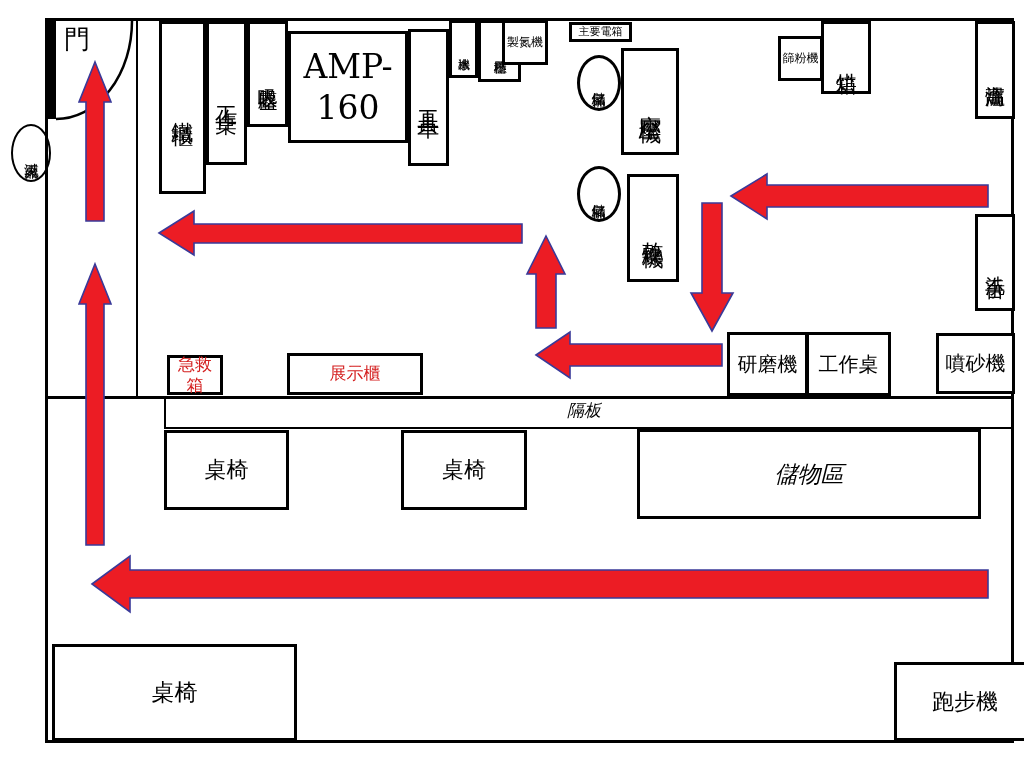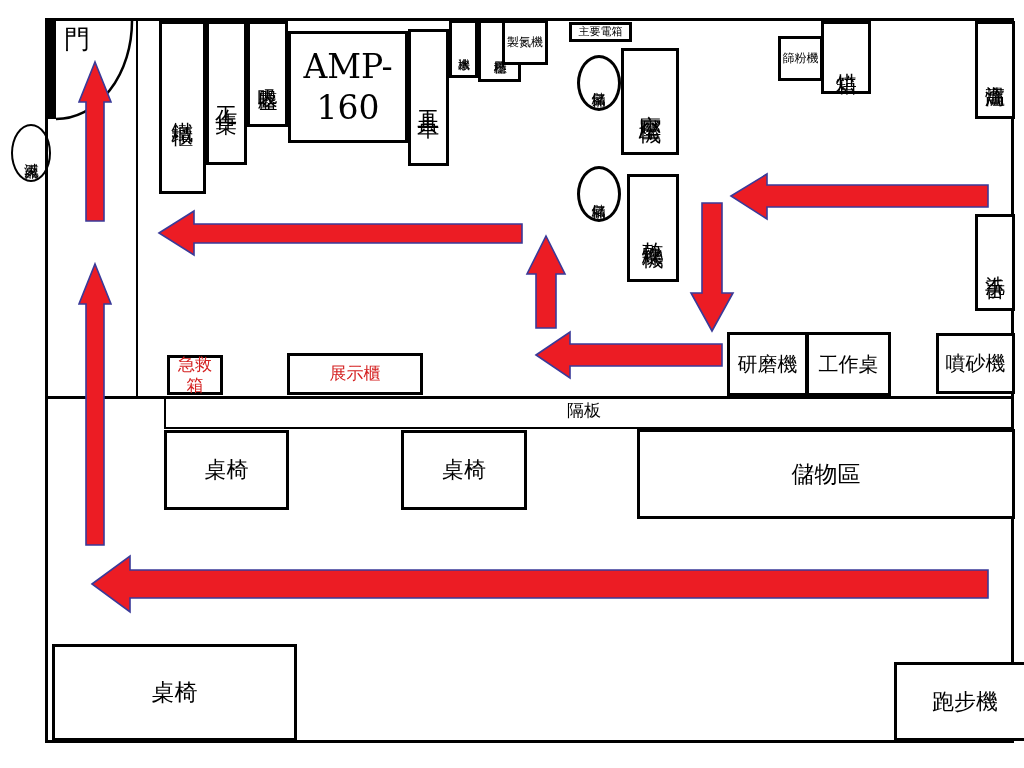--- a/index.html
+++ b/index.html
@@ -51,21 +51,21 @@
     <polygon points="546,236 565,274 556,274 556,328 536,328 536,274 527,274" stroke-width="1.6" fill="#ec1c24" stroke="#3a3a99"></polygon>
     <polygon points="536,355 570,332 570,344 722,344 722,366 570,366 570,378" stroke-width="1.6" fill="#ec1c24" stroke="#3a3a99"></polygon>
     <polygon points="712,331 691,293 702,293 702,203 722,203 722,293 733,293" stroke-width="1.6" fill="#ec1c24" stroke="#3a3a99"></polygon>
     <polygon points="731,196 767,174 767,185 988,185 988,207 767,207 767,219" stroke-width="1.6" fill="#ec1c24" stroke="#3a3a99"></polygon>
     <polygon points="92,584 130,556 130,570 988,570 988,598 130,598 130,612" stroke-width="1.6" fill="#ec1c24" stroke="#3a3a99"></polygon>
   </svg>
 
   <div class="boxlayer">
 
     <div class="freelabel" style="left:64px;top:22px;font-size:26px;">門</div>
-    <div class="freelabel" style="left:567px;top:399px;font-size:17px;">隔板</div>
+    <div class="freelabel" style="left:567px;top:399px;font-size:17px;font-style:italic;">隔板</div>
 
     <div class="circle" style="left:11px;top:124px;width:40px;height:58px;border-width:2.5px;"></div>
     <div class="overlabel red" style="left:14px;top:102px;width:34px;height:100px;font-size:15px;">滅火器</div>
 
     <div class="box v" style="left:159px;top:21px;width:47px;height:173px;font-size:22px;">鐵櫃</div>
     <div class="box v" style="left:206px;top:21px;width:41px;height:144px;font-size:22px;">工作桌</div>
     <div class="box v" style="left:247px;top:21px;width:41px;height:106px;font-size:20px;letter-spacing:1px;">吸塵器</div>
     <div class="box" style="left:288px;top:31px;width:120px;height:112px;font-size:33px;">AMP-160</div>
     <div class="box v" style="left:408px;top:29px;width:41px;height:137px;font-size:22px;">工具車</div>
     <div class="box v" style="left:449px;top:20px;width:29px;height:58px;font-size:12px;letter-spacing:0;">冰水機</div>
@@ -86,18 +86,18 @@
     <div class="box v" style="left:627px;top:174px;width:52px;height:108px;font-size:22px;">乾燥機</div>
     <div class="box v" style="left:975px;top:214px;width:40px;height:97px;font-size:20px;letter-spacing:2px;">洗手台</div>
     <div class="box" style="left:727px;top:332px;width:81px;height:64px;font-size:20px;">研磨機</div>
     <div class="box" style="left:806px;top:332px;width:85px;height:64px;font-size:20px;">工作桌</div>
     <div class="box" style="left:936px;top:333px;width:79px;height:61px;font-size:20px;">噴砂機</div>
     <div class="box red" style="left:167px;top:355px;width:56px;height:40px;font-size:17px;">急救箱</div>
     <div class="box red" style="left:259px;top:353px;width:136px;height:42px;font-size:17px;margin-left:28px;">展示櫃</div>
 
     <div class="box" style="left:164px;top:430px;width:125px;height:80px;font-size:22px;">桌椅</div>
     <div class="box" style="left:401px;top:430px;width:126px;height:80px;font-size:22px;">桌椅</div>
-    <div class="box" style="left:637px;top:429px;width:378px;height:90px;font-size:23px;">儲物區</div>
+    <div class="box" style="left:637px;top:429px;width:344px;height:90px;font-size:23px;font-style:italic;">儲物區</div>
     <div class="box" style="left:52px;top:644px;width:245px;height:97px;font-size:23px;">桌椅</div>
     <div class="box" style="left:894px;top:662px;width:142px;height:79px;font-size:22px;">跑步機</div>
   </div>
 
 </div>
 
 </body></html>

